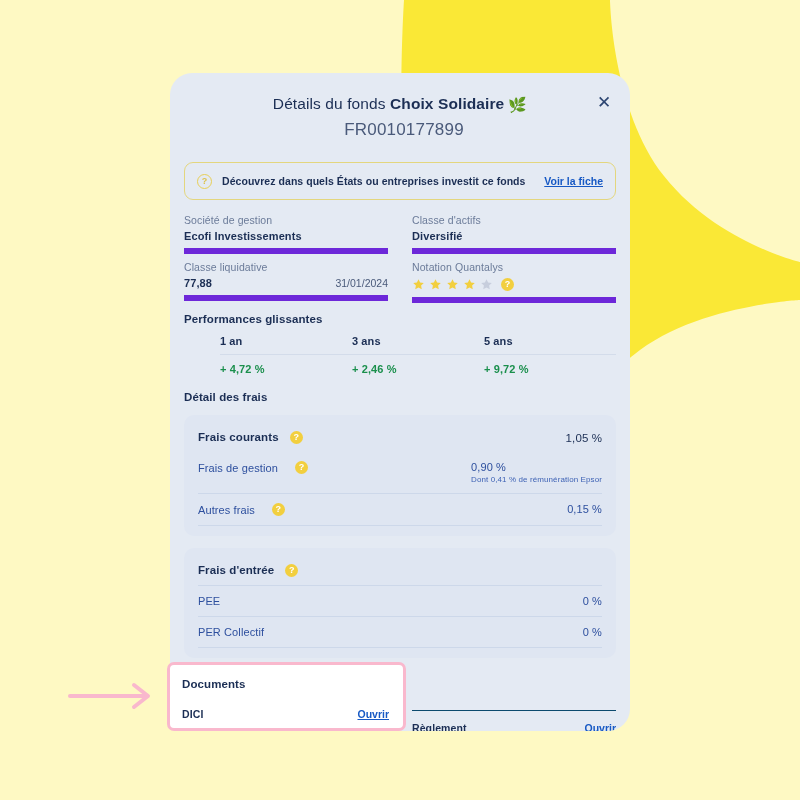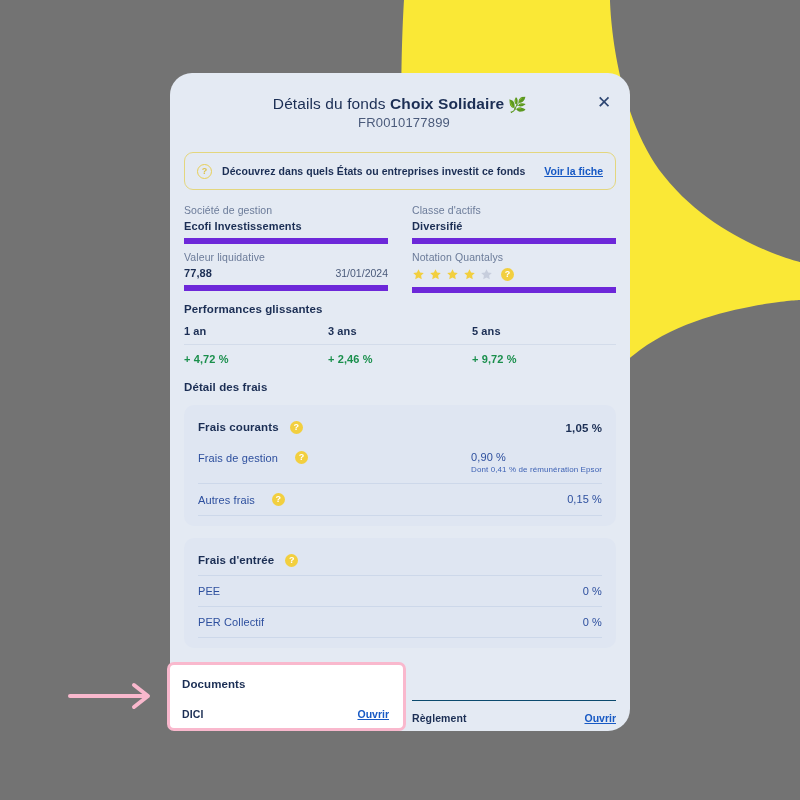--- a/index.html
+++ b/index.html
@@ -9,21 +9,21 @@
     height: 800px;
     background: #ffffff;
     font-family: "Liberation Sans", sans-serif;
     overflow: hidden;
   }
 
   #stage {
     position: relative;
     width: 800px;
     height: 800px;
-    background: #737373;
+    background: #fef9c3;
     overflow: hidden;
   }
 
   
   .blob-layer {
     position: absolute;
     inset: 0;
     width: 800px;
     height: 800px;
     pointer-events: none;
@@ -54,21 +54,22 @@
     line-height: 22px;
   }
   .card-title .strong { font-weight: 700; }
   .leaf-icon {
     display: inline-block;
     font-size: 15px;
     margin-left: 4px;
     transform: translateY(1px);
   }
   .card-isin {
-    font-size: 13px;
+    margin-top: 5px;
+    font-size: 17px;
     color: #4a5a7a;
     letter-spacing: .2px;
     padding-left: 8px;
   }
   .close-btn {
     position: absolute;
     right: 16px;
     top: 20px;
     width: 20px;
     height: 20px;
@@ -164,21 +165,21 @@
   
   .perf-grid { display: flex; padding: 10px 14px 0 14px; gap: 28px; }
   .perf-col { flex: 1 1 0; min-width: 0; }
   .perf-title {
     font-size: 11.5px;
     font-weight: 700;
     color: #1b2e54;
     margin-bottom: 10px;
     letter-spacing: .1px;
   }
-  .perf-row { display: flex; }
+  .perf-row { display: flex; margin-left: 36px; }
   .perf-cell { flex: 1 1 0; }
   .perf-head {
     font-size: 11px;
     font-weight: 700;
     color: #1b2e54;
     padding-bottom: 7px;
     letter-spacing: .1px;
   }
   .perf-sep { border-bottom: 1px solid #d3dcea; }
   .perf-val {
@@ -207,21 +208,21 @@
   }
   .panel-head {
     display: flex; align-items: center; justify-content: space-between;
     padding: 12px 0 8px 0;
   }
   .panel-head-left { display: flex; align-items: flex-start; gap: 7px; }
   .panel-head-label {
     font-size: 11.5px; font-weight: 700; color: #1b2e54; letter-spacing: .1px;
   }
   .panel-head-value {
-    font-size: 11.5px; font-weight: 700; color: #1b2e54; letter-spacing: .1px;
+    font-size: 11.5px; font-weight: 400; color: #1b2e54; letter-spacing: .1px;
   }
   .panel-row {
     display: flex; align-items: flex-start; justify-content: space-between;
     border-top: 1px solid #cdd8ea;
     padding: 9px 0 9px 0;
     min-height: 20px;
   }
   .panel-row.noline { border-top: none; }
   .panel-row-left { display: flex; align-items: center; gap: 13px; }
   .panel-row-label { font-size: 11px; color: #2d4f9e; letter-spacing: .1px; }
@@ -321,21 +322,21 @@
       <div class="info-col">
 
         <div class="info-block">
           <div class="info-label">Société de gestion</div>
           <div class="info-value-row">
             <div class="info-value">Ecofi Investissements</div>
           </div>
         </div>
 
         <div class="info-block">
-          <div class="info-label">Valeur liquidative</div>
+          <div class="info-label">Classe liquidative</div>
           <div class="info-value-row">
             <div class="info-value">77,88</div>
             <div class="info-date">31/01/2024</div>
           </div>
         </div>
 
       </div>
       <div class="info-col">
 
         <div class="info-block">

